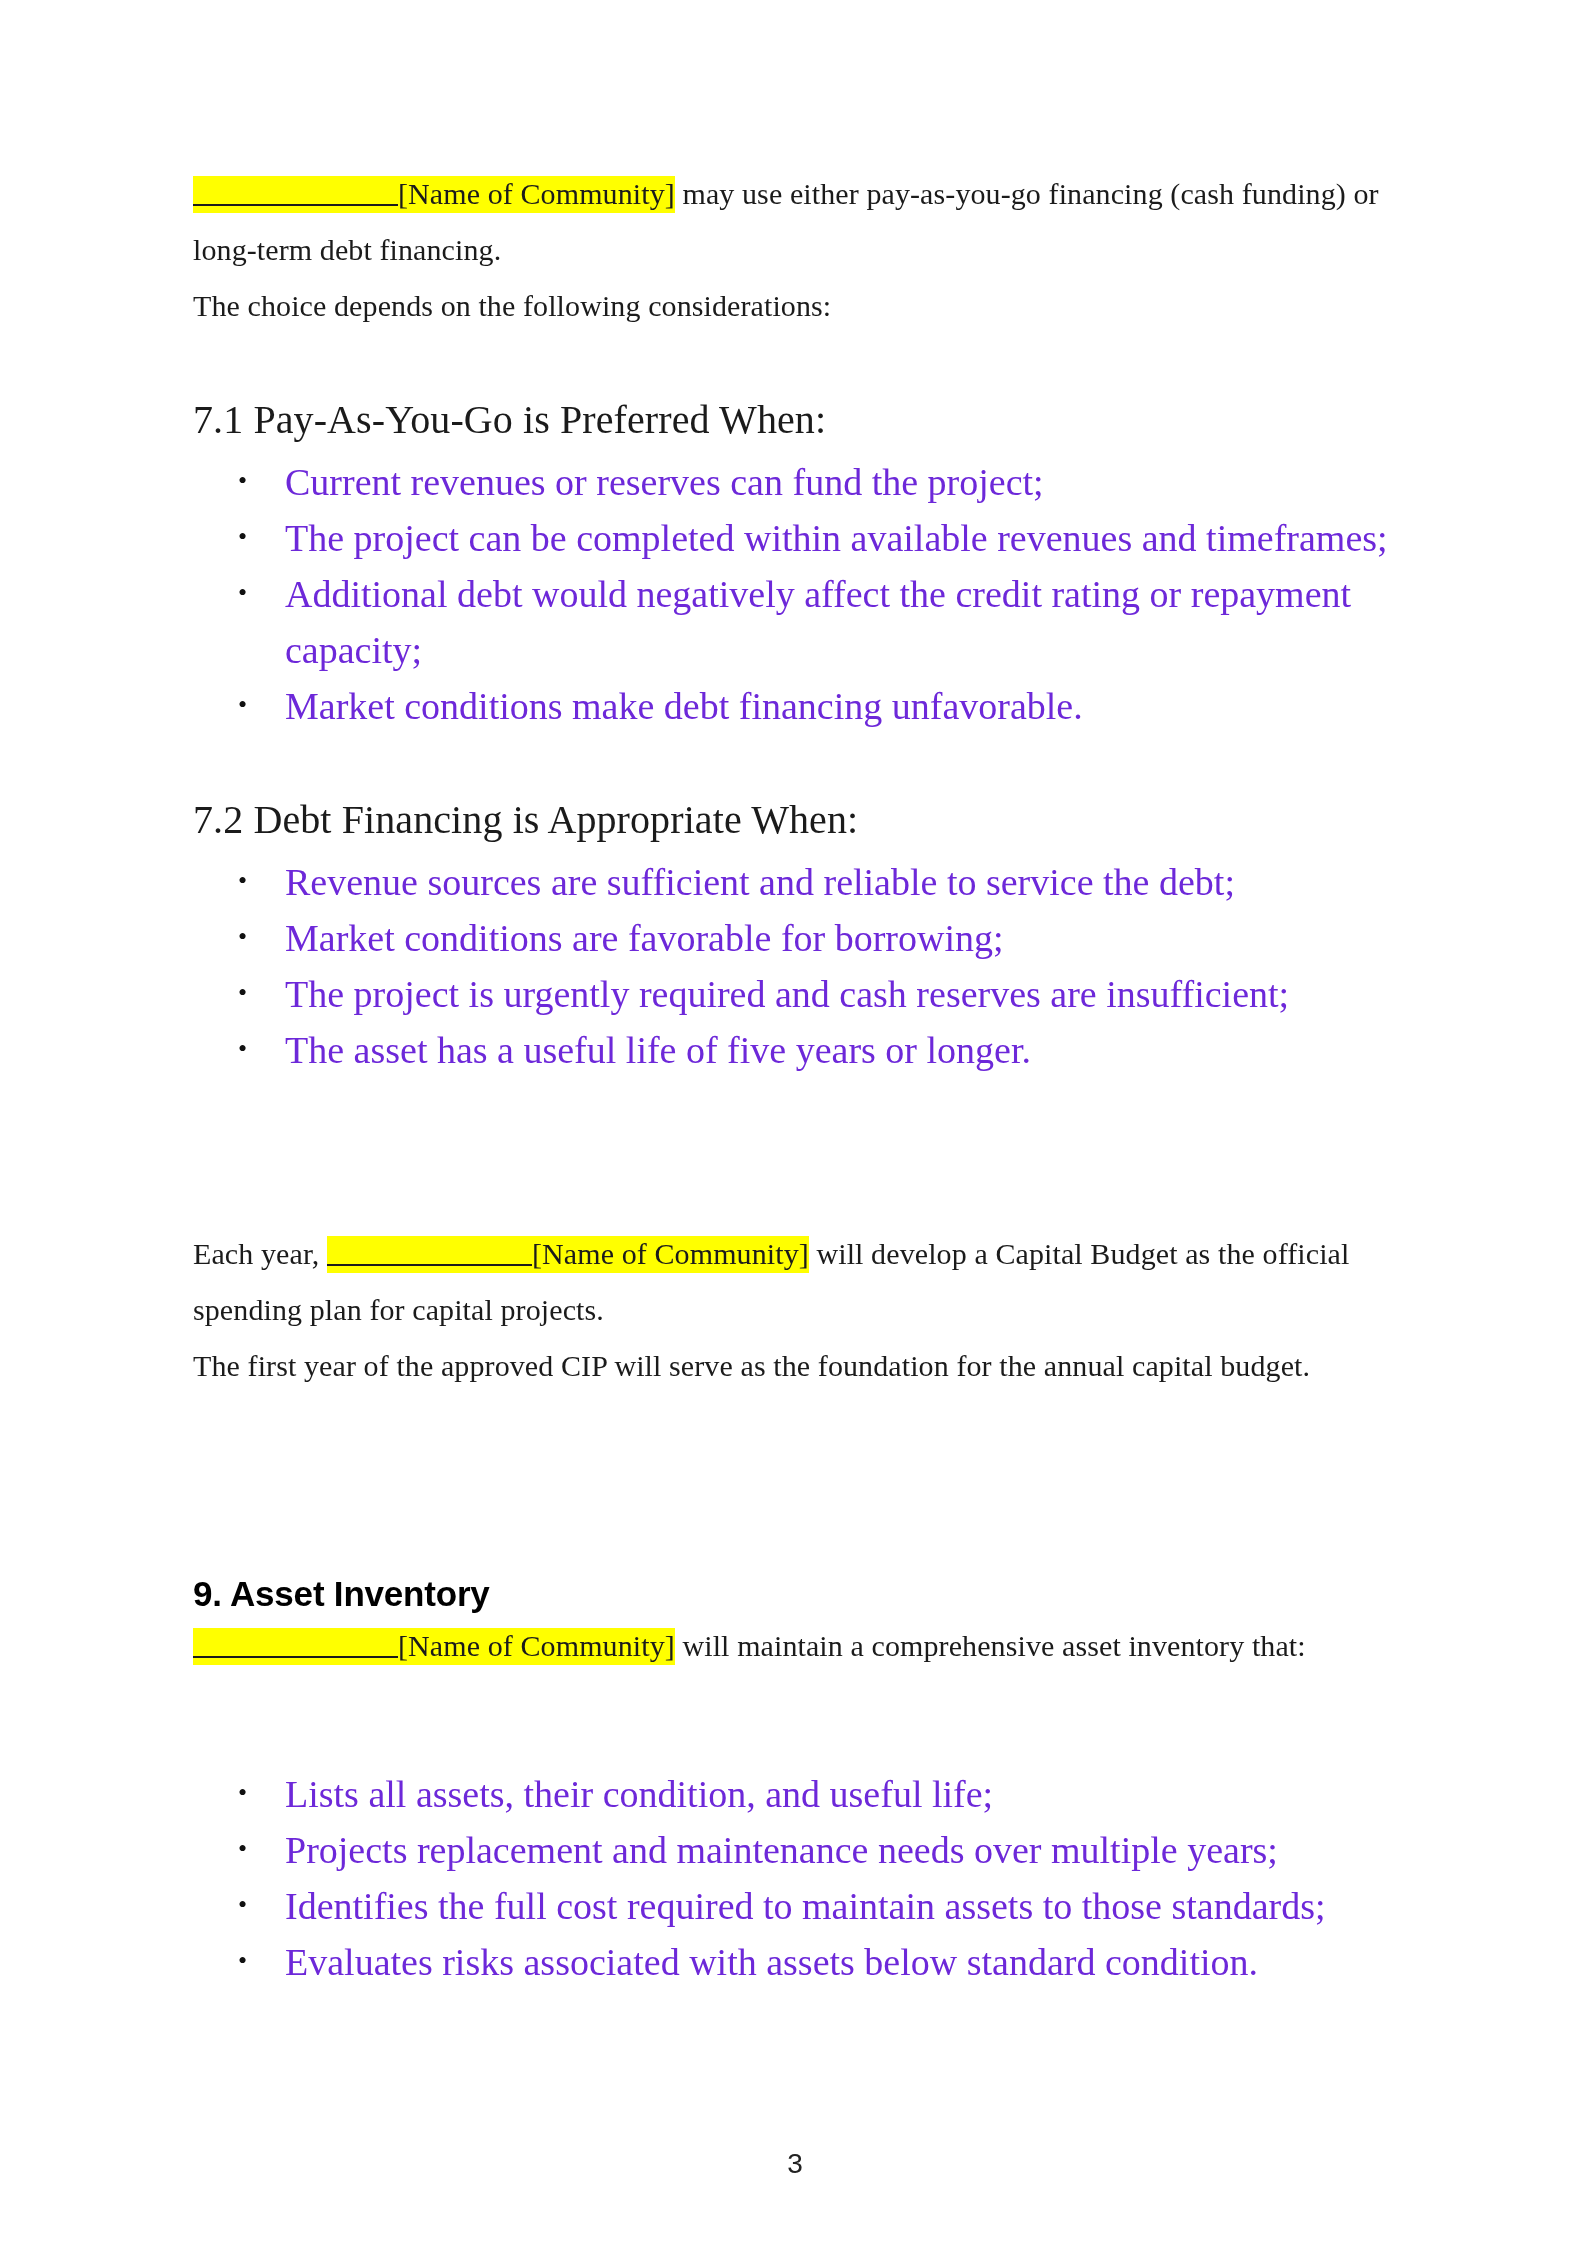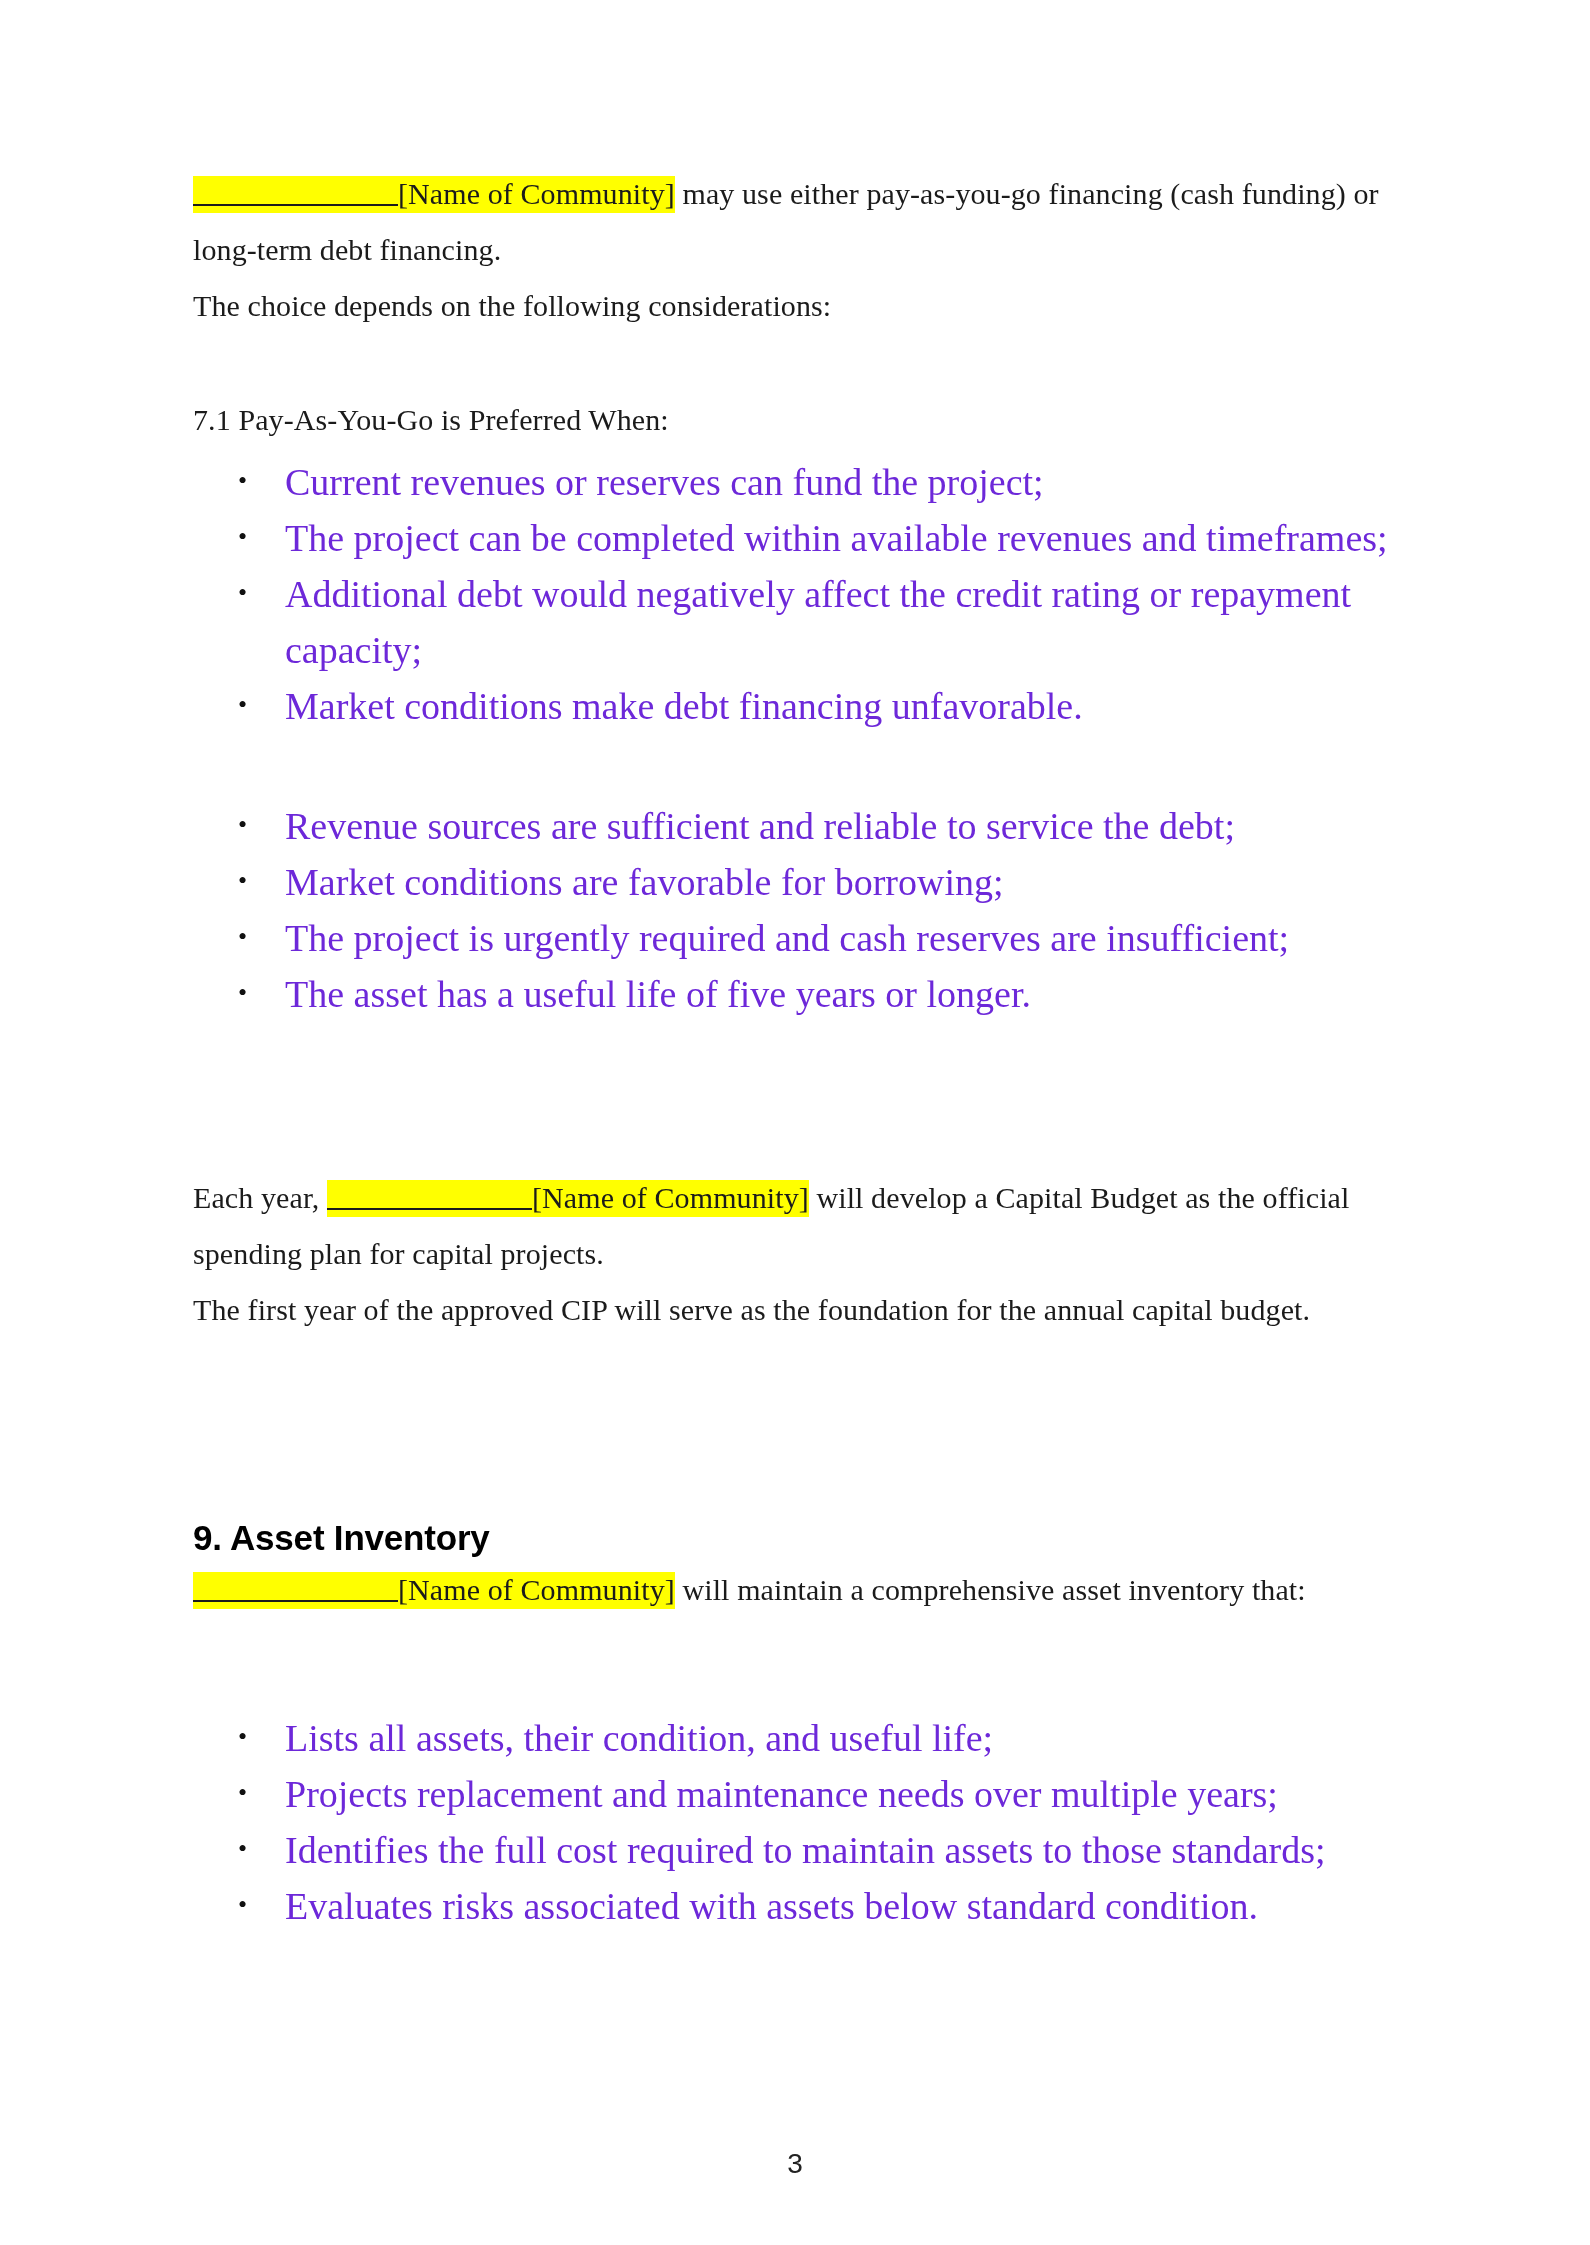--- a/index.html
+++ b/index.html
@@ -42,21 +42,21 @@
     background: #ffff00;
     padding: 1px 0 3px 0;
   }
   .spacer-sm { height: 30px; }
   .spacer-md { height: 58px; }
   .spacer-lg { height: 86px; }
   .spacer-xl { height: 118px; }
 
   .subhead {
     margin: 0;
-    font-size: 30px;
+    font-size: 40px;
     line-height: 56px;
     color: #1b1b1b;
   }
 
   ul.bullets {
     margin: 6px 0 0 0;
     padding: 0;
     list-style: none;
   }
   ul.bullets li {
@@ -112,20 +112,21 @@
     <p class="subhead">7.1 Pay‐As‐You‐Go is Preferred When:</p>
     <ul class="bullets">
       <li>Current revenues or reserves can fund the project;</li>
       <li>The project can be completed within available revenues and timeframes;</li>
       <li>Additional debt would negatively affect the credit rating or repayment capacity;</li>
       <li>Market conditions make debt financing unfavorable.</li>
     </ul>
 
     <div class="spacer-md"></div>
 
+    <p class="subhead">7.2 Debt Financing is Appropriate When:</p>
     <ul class="bullets">
       <li>Revenue sources are sufficient and reliable to service the debt;</li>
       <li>Market conditions are favorable for borrowing;</li>
       <li>The project is urgently required and cash reserves are insufficient;</li>
       <li>The asset has a useful life of five years or longer.</li>
     </ul>
 
     <div class="spacer-xl"></div>
     <div class="spacer-sm"></div>
 

